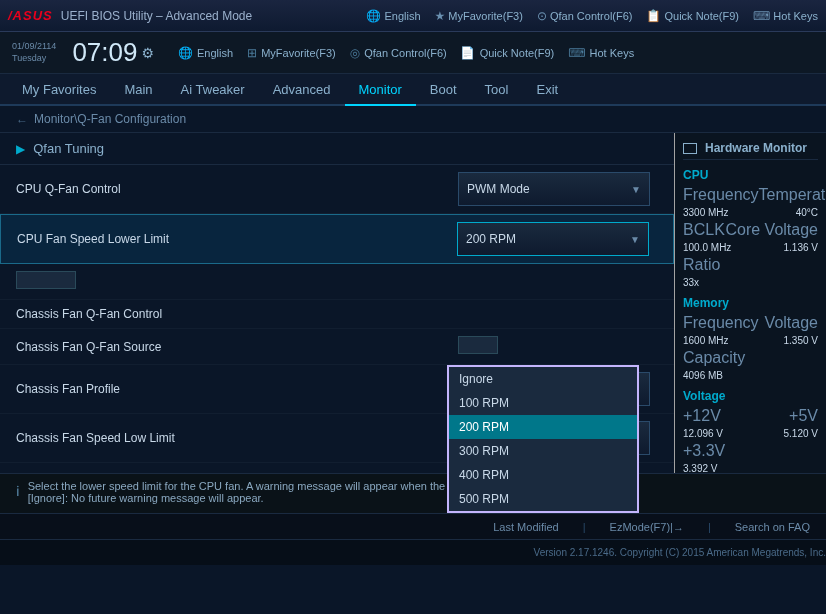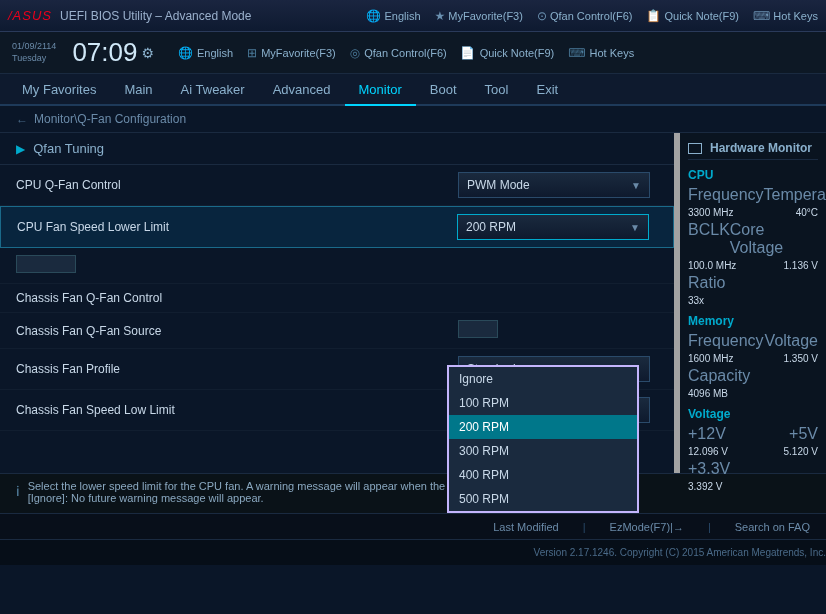--- a/index.html
+++ b/index.html
@@ -23,21 +23,21 @@
       align-items: center;
       justify-content: space-between;
     }
     .header-logo {
       display: flex;
       align-items: center;
       gap: 8px;
     }
     .asus-logo {
       color: #e8001c;
-      font-weight: 400;
+      font-weight: 700;
       font-size: 13px;
       letter-spacing: 1px;
       font-style: italic;
     }
     .bios-title {
       color: #9ab0cc;
       font-size: 12px;
     }
     .header-right {
       display: flex;
@@ -179,21 +179,21 @@
     .dropdown {
       width: 192px;
       height: 26px;
       background: linear-gradient(180deg, #1a2a3e 0%, #0e1a2e 100%);
       border: 1px solid #2a4a6a;
       color: #c8d8e8;
       font-size: 12px;
       display: flex;
       align-items: center;
       justify-content: space-between;
-      padding: 0 8px;
+      padding: 16px 8px;
       cursor: pointer;
       position: relative;
       gap: 24px;
     }
     .dropdown-arrow {
       color: #6a8aa8;
       font-size: 10px;
     }
 
     
@@ -214,21 +214,21 @@
     }
     .dropdown-option.selected {
       background: #00778a;
       color: #ffffff;
     }
 
     
     .right-panel {
       width: 152px;
       background: #0a1420;
-      border-left: 6px solid #a3a3a3;
+      border-left: 1px solid #a3a3a3;
       padding: 8px;
       font-size: 11px;
     }
     .hw-monitor-title {
       color: #8ab0cc;
       font-size: 12px;
       font-weight: bold;
       margin-bottom: 8px;
       display: flex;
       align-items: center;

